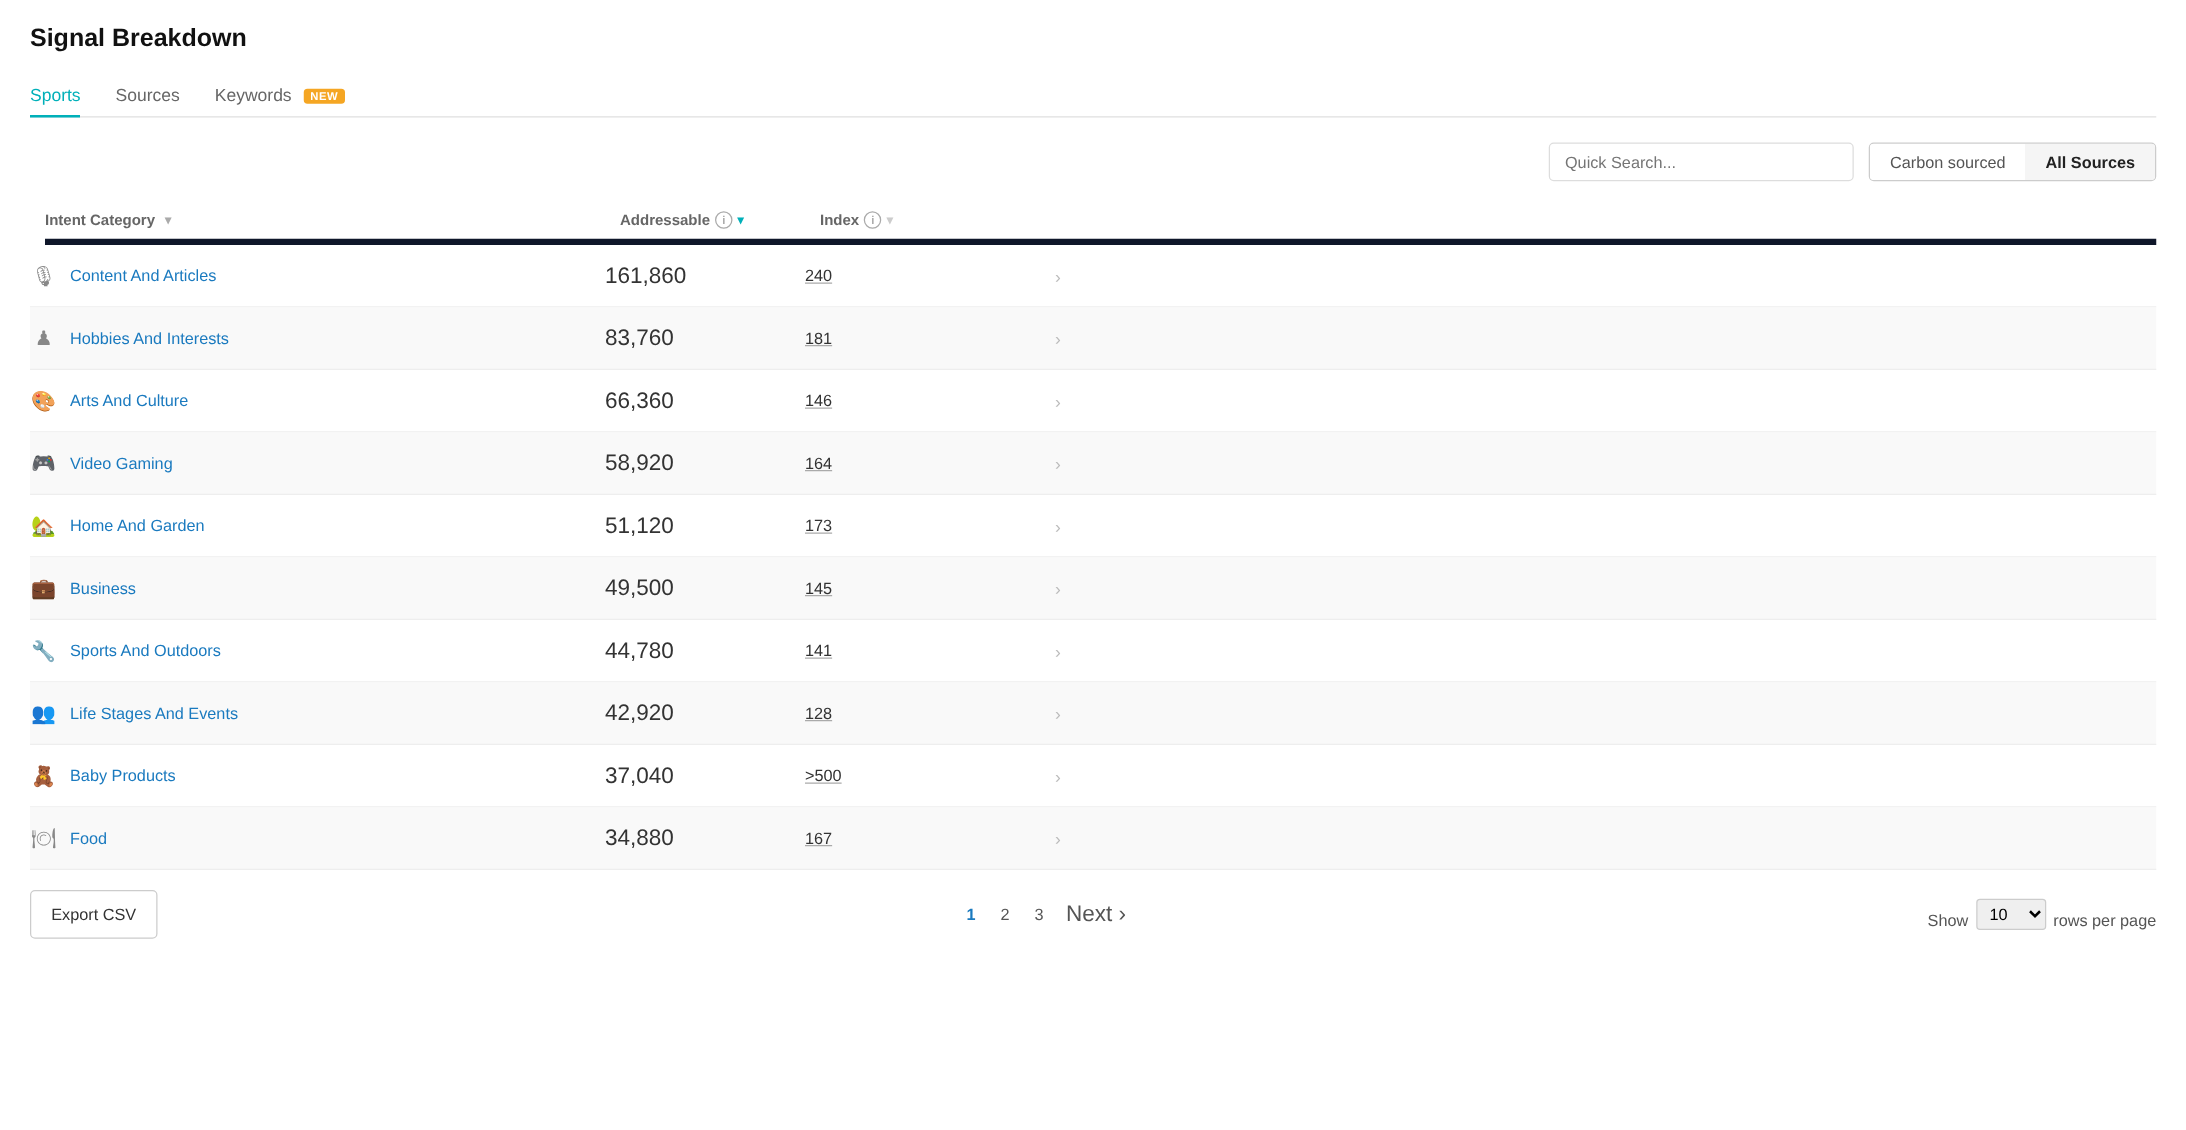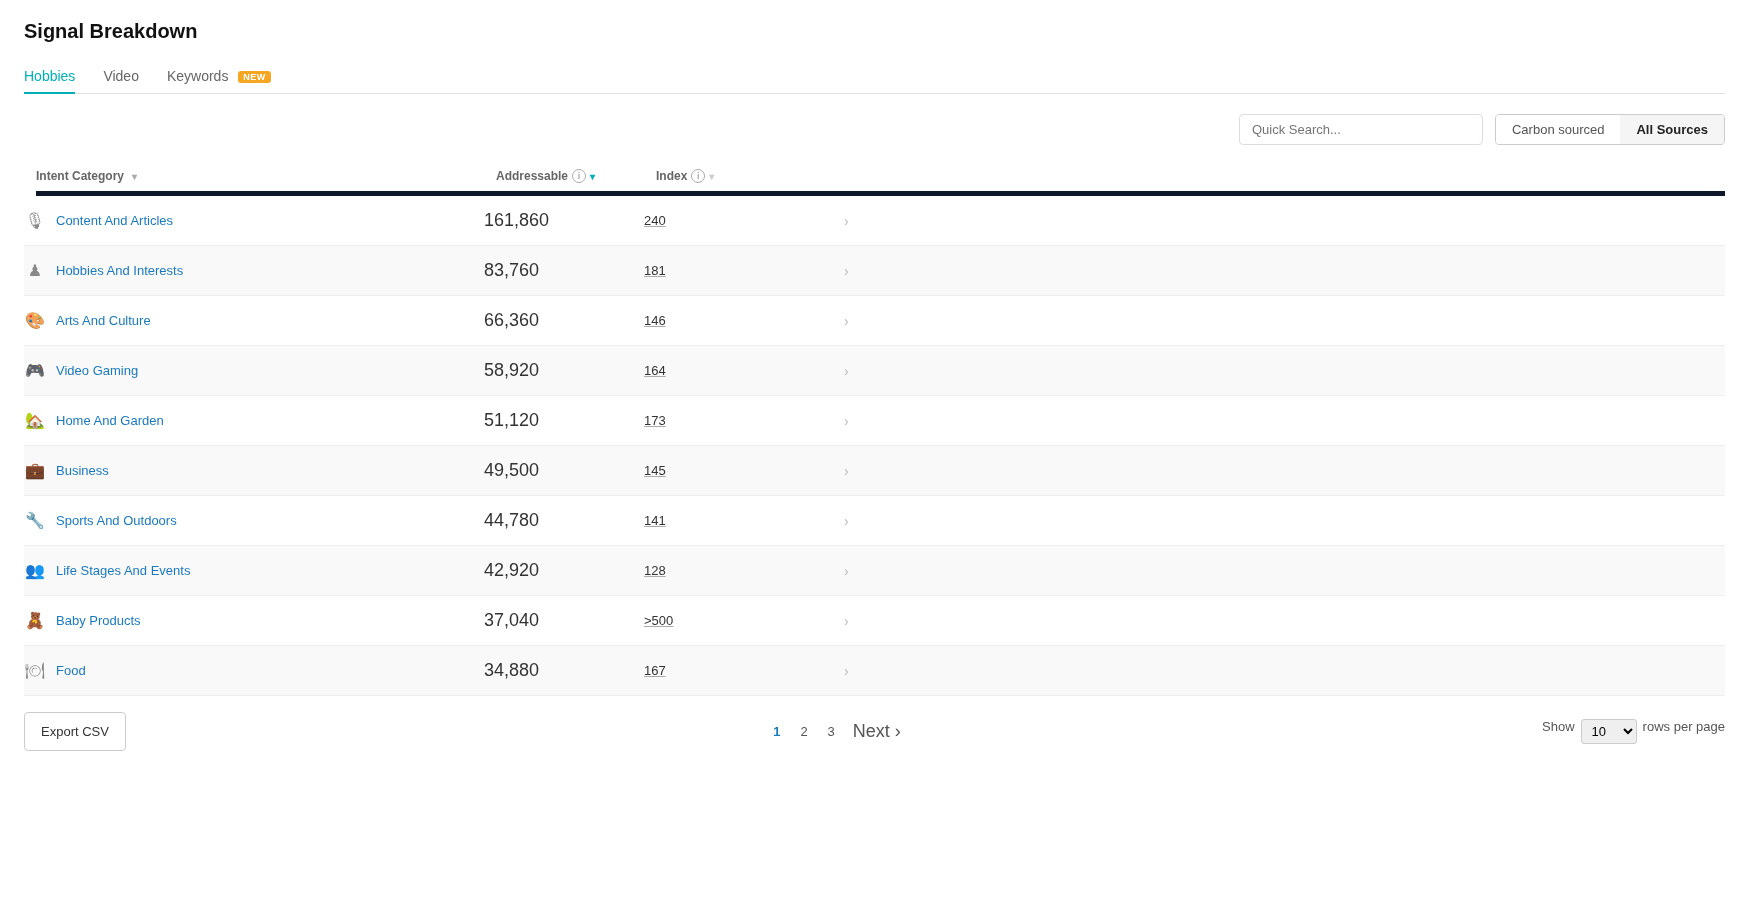--- a/index.html
+++ b/index.html
@@ -29,35 +29,35 @@
     .addressable-val { font-size: 18px; color: #333; }
     .index-val { font-size: 13px; color: #333; text-decoration: underline; text-decoration-color: #aaa; }
     .chevron-cell { display: flex; align-items: center; }
     .chevron-right { color: #bbb; font-size: 14px; cursor: pointer; }
     .footer { display: flex; align-items: center; justify-content: space-between; padding: 16px 0 8px; }
     .export-btn { border: 1px solid #ccc; background: #fff; padding: 11px 16px; border-radius: 4px; font-size: 13px; cursor: pointer; color: #333; }
     .pagination { display: flex; align-items: center; gap: 8px; }
     .page-num { font-size: 13px; cursor: pointer; color: #555; padding: 2px 6px; }
     .page-num.active { color: #1a7abf; font-weight: 700; }
     .next-btn { font-size: 18px; color: #555; cursor: pointer; margin-left: 4px; }
-    .rows-per-page { display: flex; align-items: flex-start; gap: 6px; font-size: 13px; color: #555; }
+    .rows-per-page { display: flex; align-items: flex-end; gap: 6px; font-size: 13px; color: #555; }
     .rows-select { border: 1px solid #ccc; border-radius: 3px; padding: 3px 6px; font-size: 13px; cursor: pointer; }
   </style>
 </head>
 <body>
 
 <div class="page">
   <h1 class="page-title">Signal Breakdown</h1>
 
   <div class="tabs">
     <div class="tab active">
-      <span>Hobbies</span>
+      <span>Sports</span>
     </div>
     <div class="tab">
-      <span>Video</span>
+      <span>Sources</span>
     </div>
     <div class="tab">
       <span>Keywords</span>
       <span class="new-badge">NEW</span>
     </div>
   </div>
 
   <div class="toolbar">
     <input class="search-box" type="text" placeholder="Quick Search..." style="">
     <div class="source-toggle">

